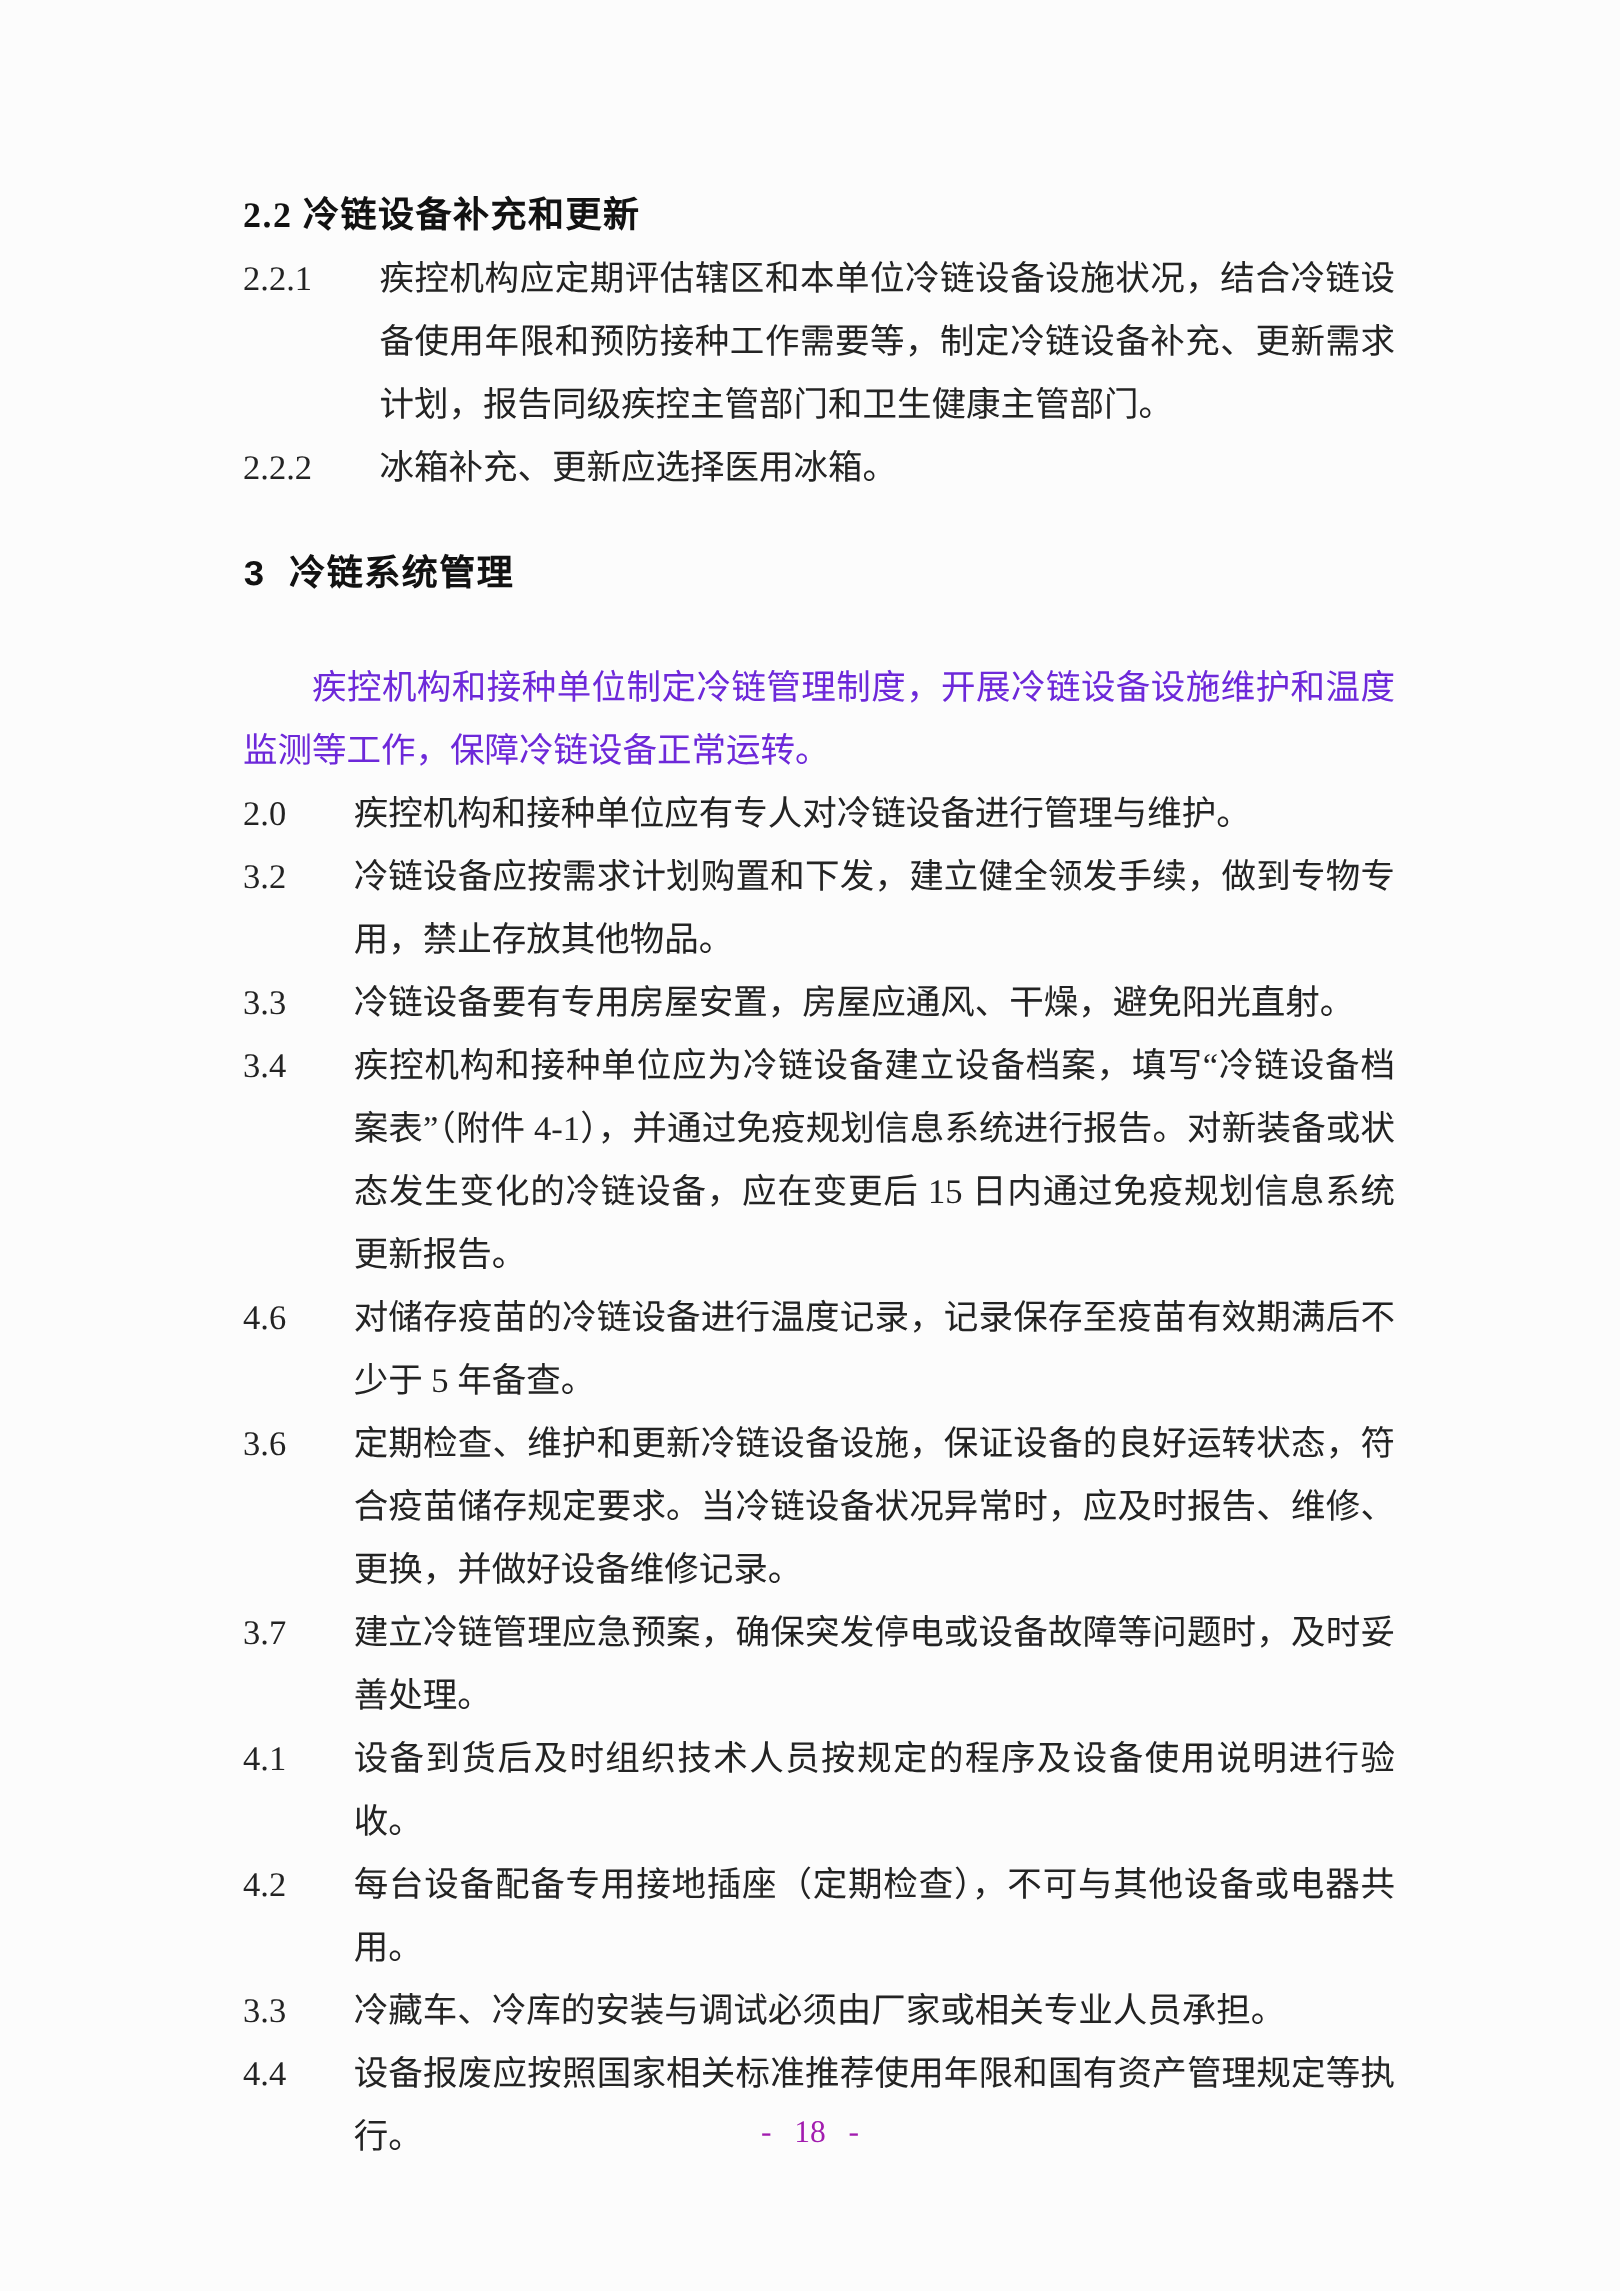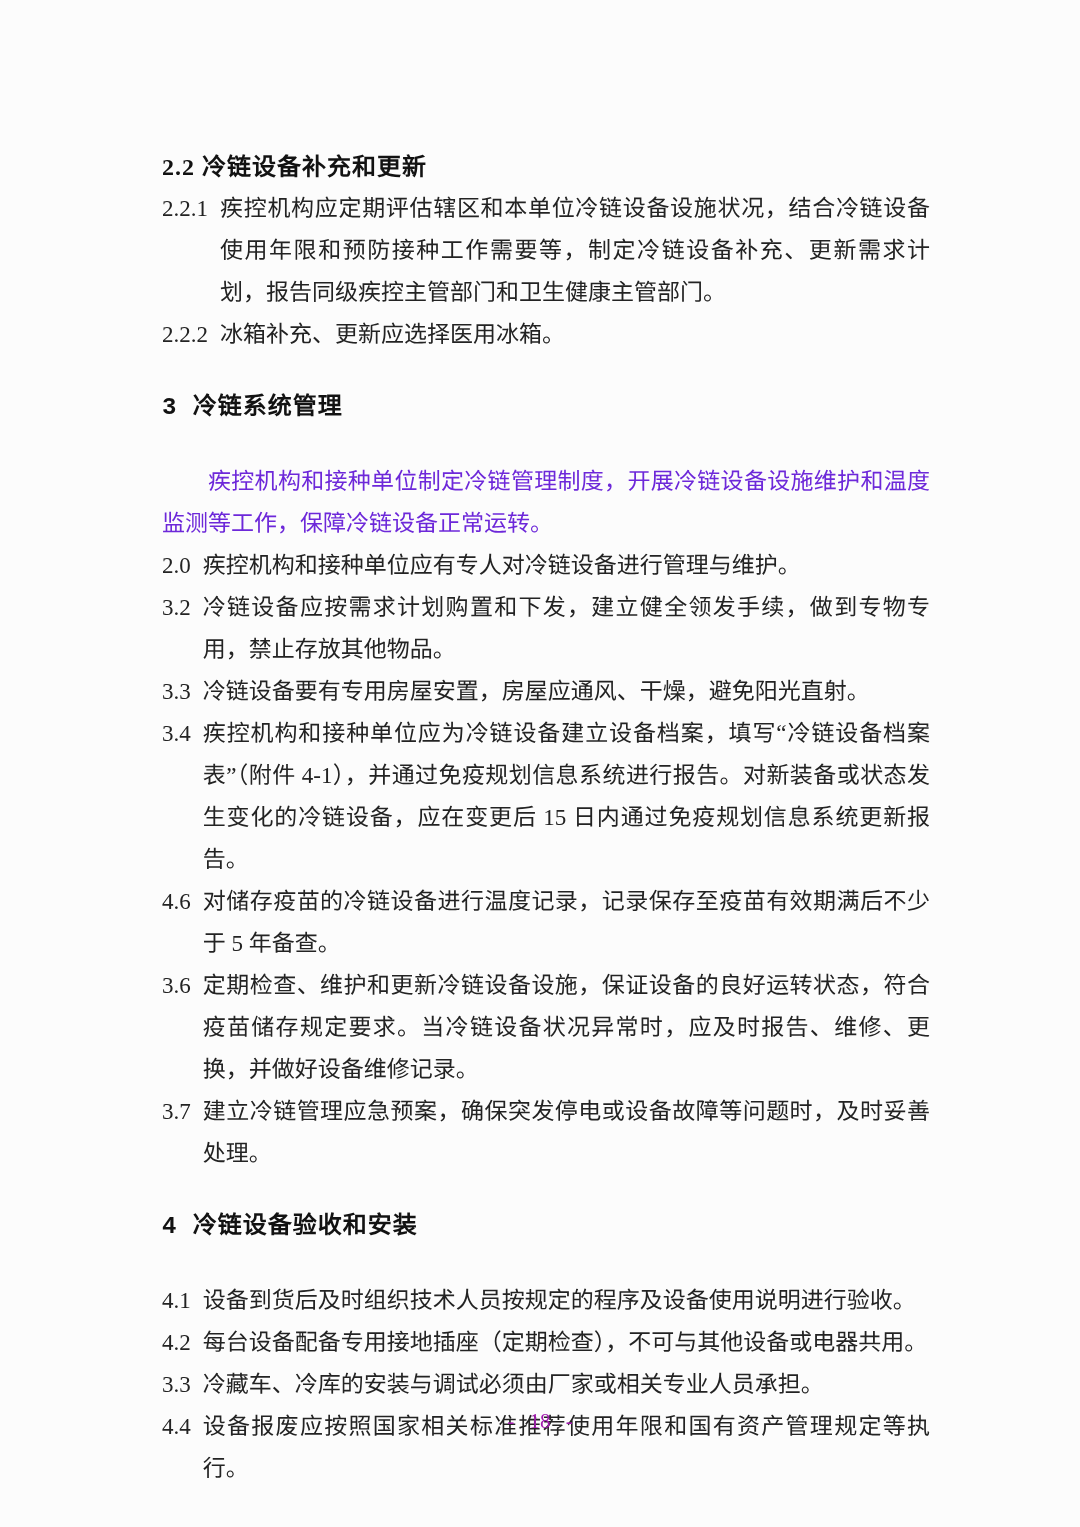--- a/index.html
+++ b/index.html
@@ -20,30 +20,29 @@
     width: 768px;
     font-size: 23px;
     line-height: 42px;
   }
   .sec-heading {
     font-weight: 700;
     font-size: 24px;
     line-height: 42px;
     color: #121212;
     letter-spacing: 1px;
-    margin-top: 23px;
   }
   .gap-top    { margin-top: 31px; font-family: Liberation Mono, monospace; }
   .gap-bottom { margin-bottom: 32px; }
   .intro {
     text-indent: 46px;
     text-align: justify;
     color: #6d28d9;
   }
-  .item { display: flex; }
+  .item { display: flex; gap: 33px; }
   .item-num {
     flex: 0 0 auto;
     white-space: pre;
     margin-right: 12px;
   }
   .item-text {
     flex: 1 1 auto;
     text-align: justify;
   }
   .footer {
@@ -103,21 +102,20 @@
         <span class="item-num">3.6</span>
         <span class="item-text">定期检查、维护和更新冷链设备设施，保证设备的良好运转状态，符合疫苗储存规定要求。当冷链设备状况异常时，应及时报告、维修、更换，并做好设备维修记录。</span>
       </div>
       <div class="item">
         <span class="item-num">3.7</span>
         <span class="item-text">建立冷链管理应急预案，确保突发停电或设备故障等问题时，及时妥善处理。</span>
       </div>
     </div>
 
     <div class="section">
-      <div class="sec-heading gap-top gap-bottom">4 冷链设备验收和安装</div>
       <div class="item">
         <span class="item-num">4.1</span>
         <span class="item-text">设备到货后及时组织技术人员按规定的程序及设备使用说明进行验收。</span>
       </div>
       <div class="item">
         <span class="item-num">4.2</span>
         <span class="item-text">每台设备配备专用接地插座（定期检查），不可与其他设备或电器共用。</span>
       </div>
       <div class="item">
         <span class="item-num">3.3</span>

